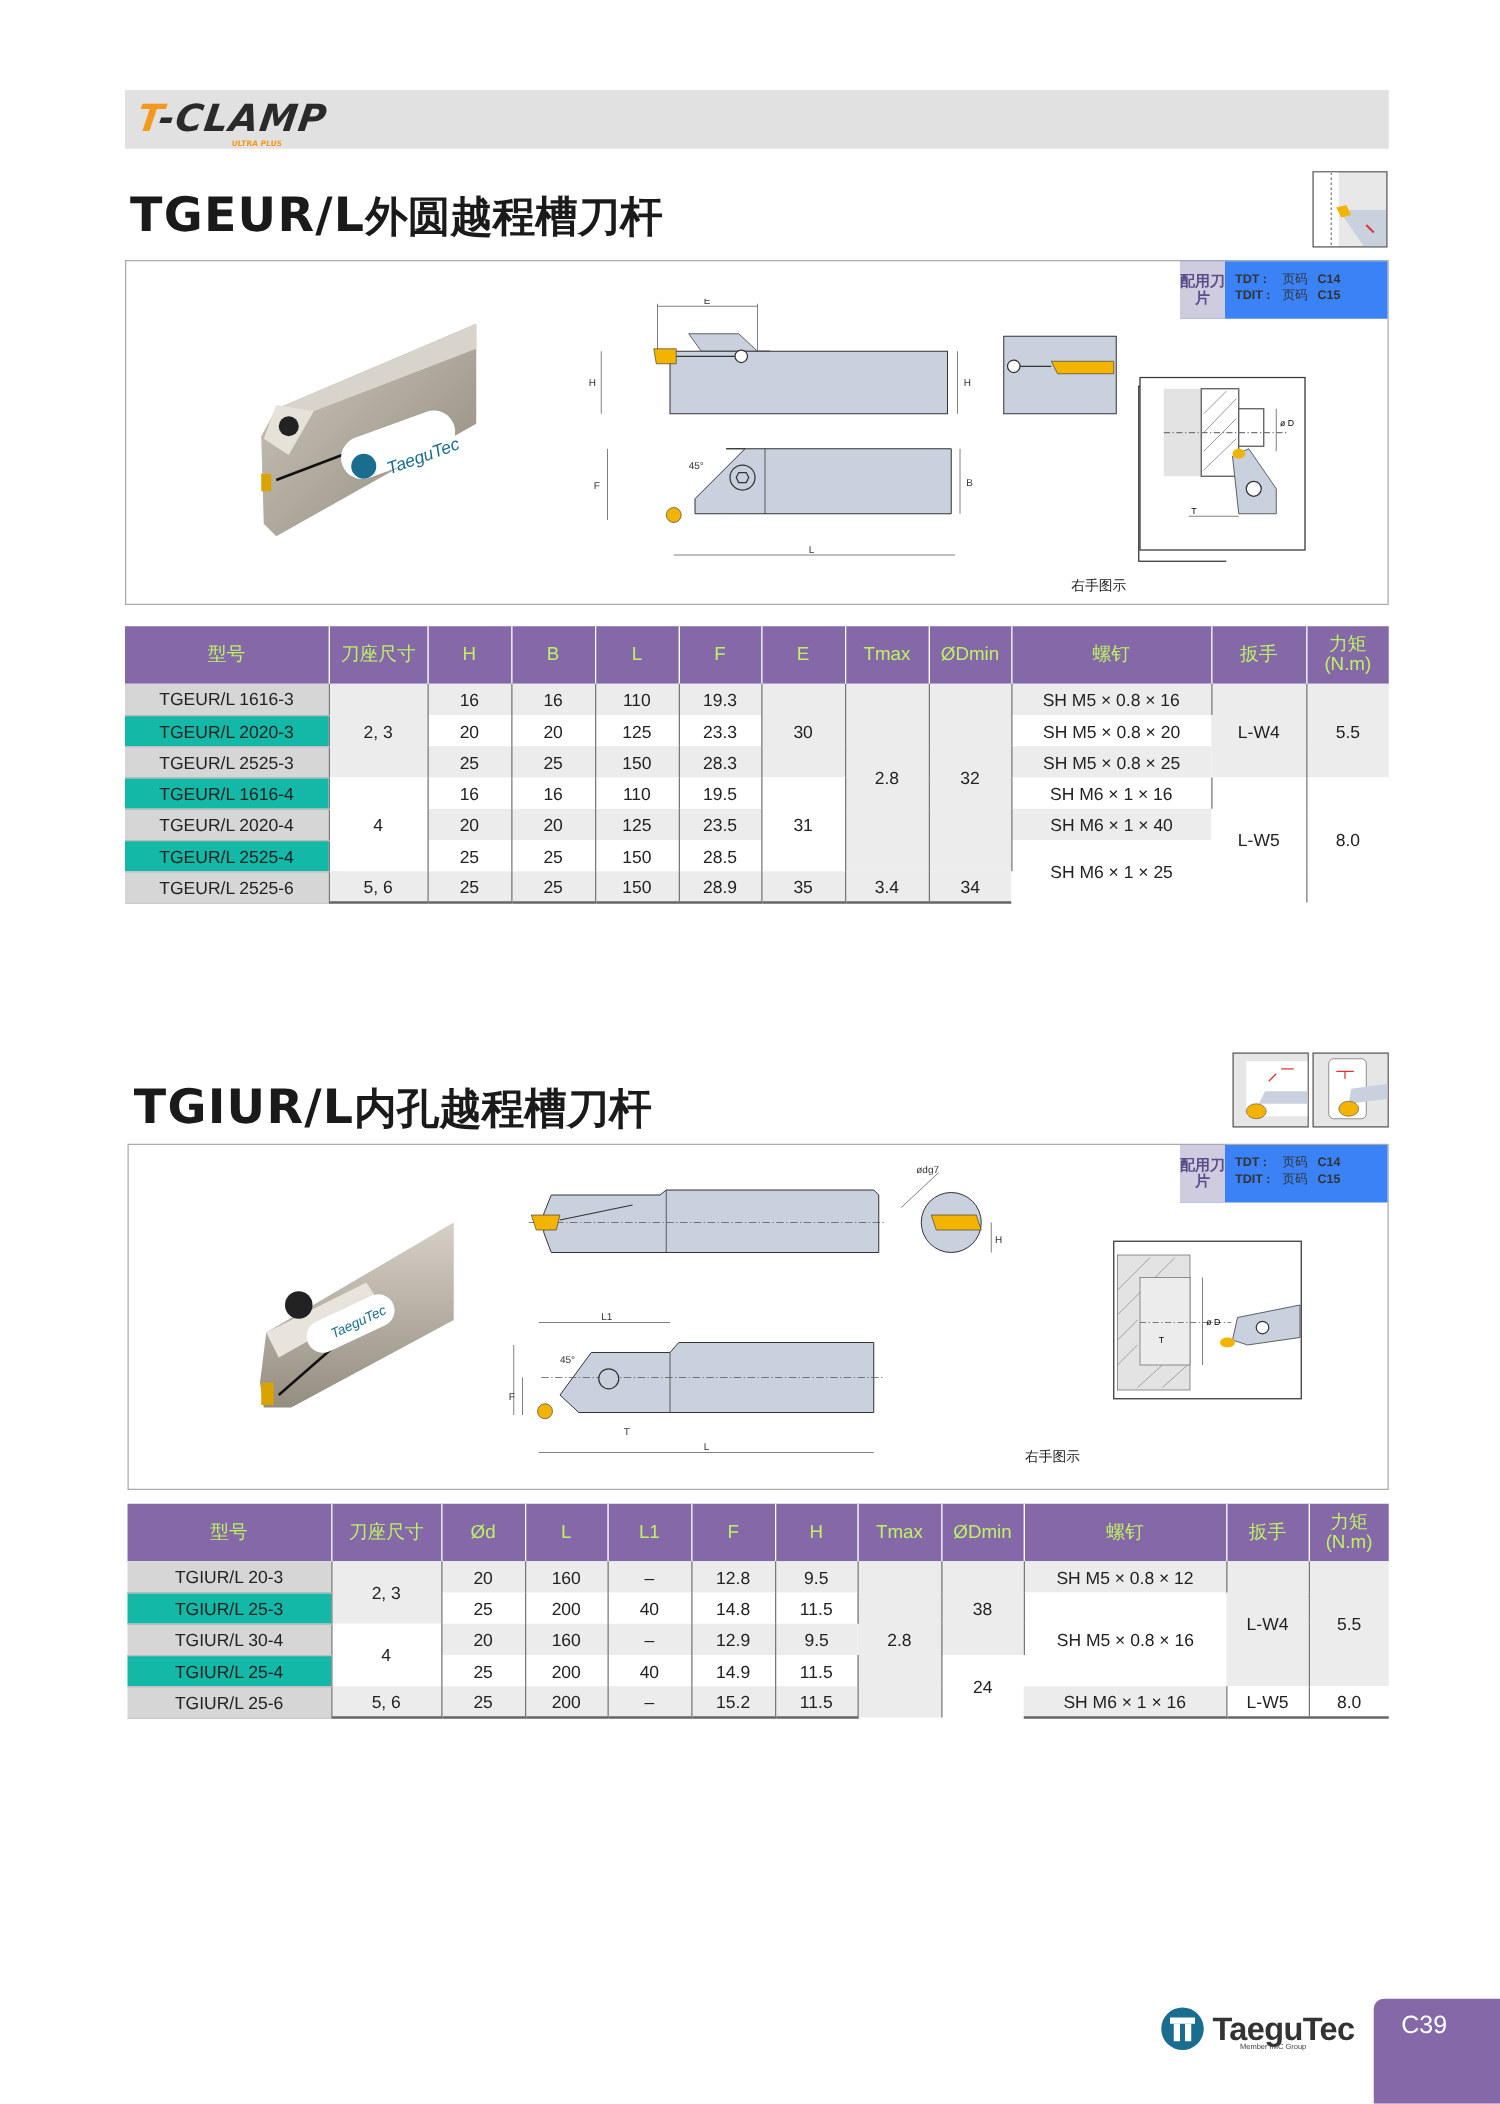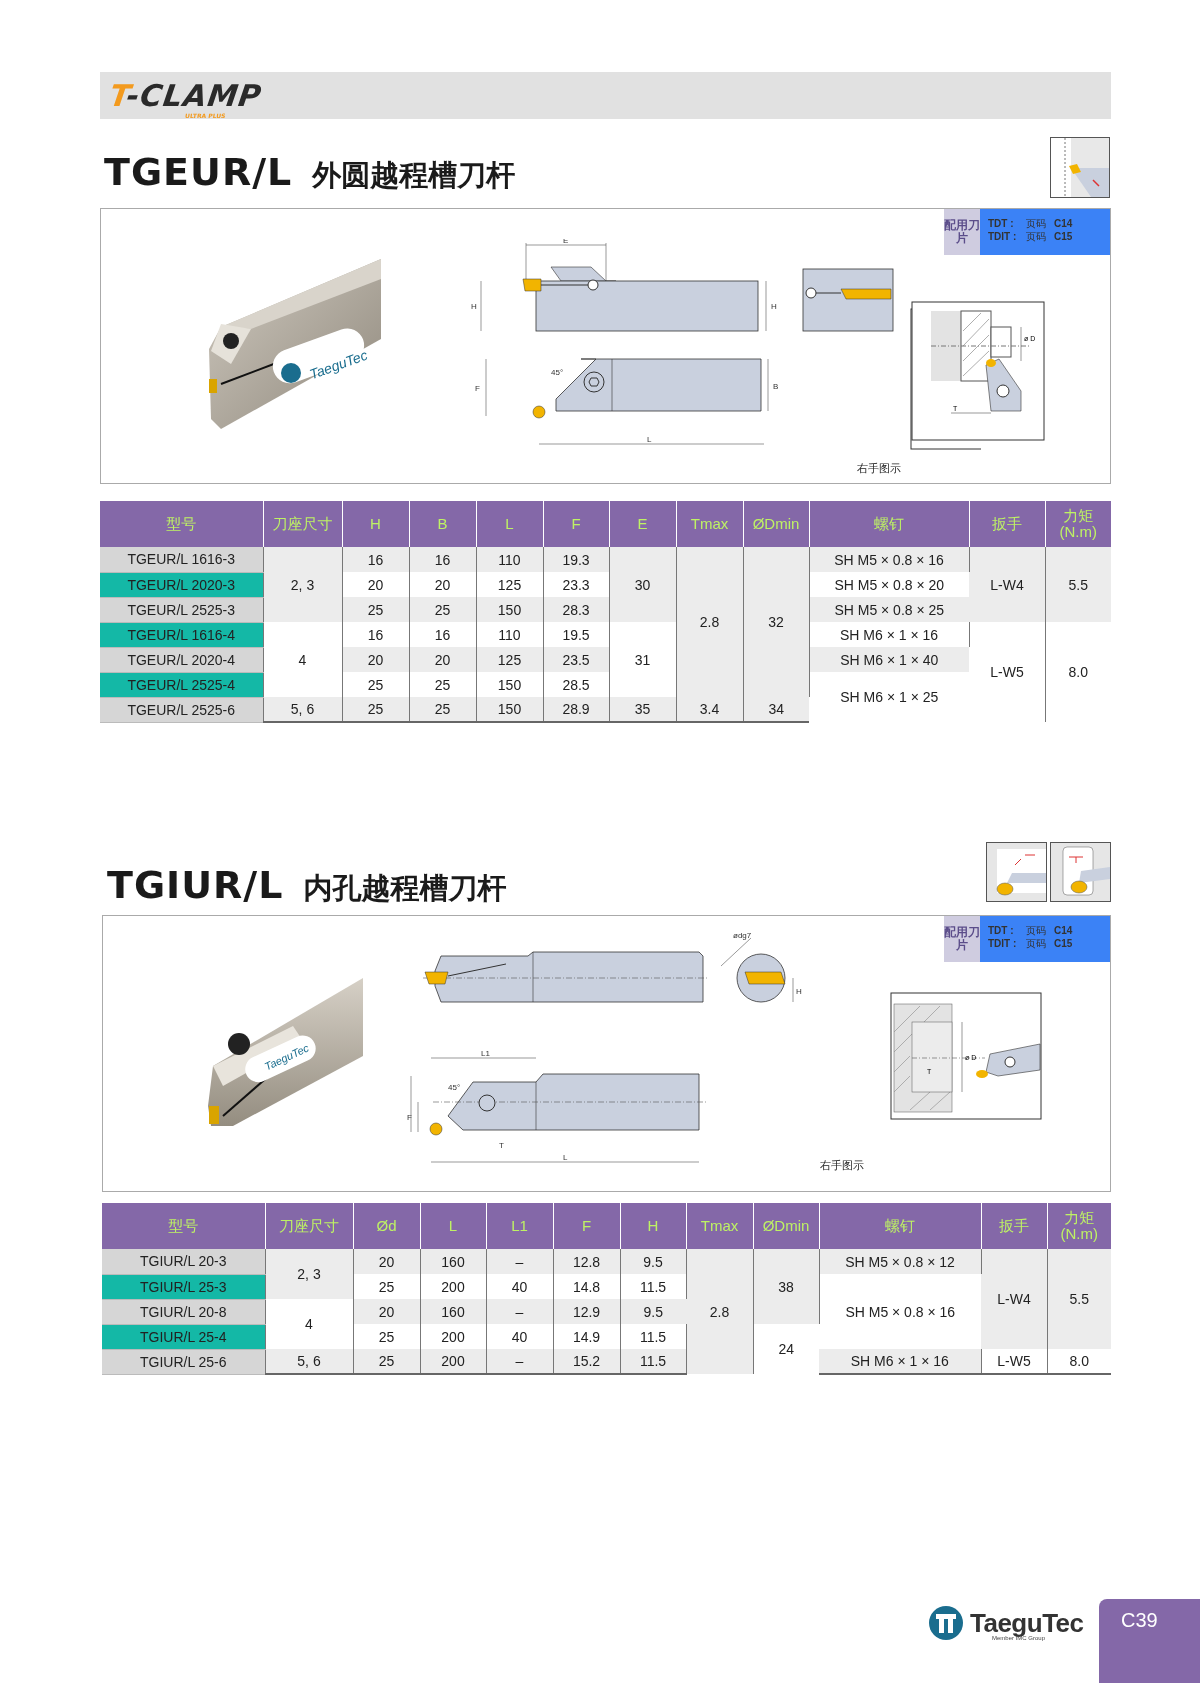--- a/index.html
+++ b/index.html
@@ -1,23 +1,23 @@
 <!DOCTYPE html>
 <html><head>
 <meta charset="utf-8">
 <style>
   * { box-sizing: border-box; margin: 0; padding: 0; }
   body { width: 1200px; height: 1683px; background: #fff; position: relative; font-family: "Liberation Sans", "DejaVu Sans", sans-serif; color: #222; overflow: hidden; }
   .banner { position: absolute; left: 100px; top: 72px; width: 1011px; height: 47px; background: #e1e1e1; }
   .logo { position: absolute; left: 10px; top: 6px; font-family: "DejaVu Sans", sans-serif; font-weight: bold; font-style: italic; font-size: 30px; letter-spacing: 1px; color: #2a2a2a; transform: skewX(-8deg); }
   .logo .t { color: #f39a1e; }
   .logo .sub { position: absolute; left: 78px; top: 34px; font-size: 6px; color: #f39a1e; font-style: normal; letter-spacing: 0; }
-  .sec-title { position: absolute; display: flex; align-items: baseline; gap: 20px; }
+  .sec-title { position: absolute; display: flex; align-items: baseline; }
   .sec-title .code { font-family: "DejaVu Sans", sans-serif; font-weight: bold; font-size: 38px; color: #1a1a1a; letter-spacing: 1px; }
-  .sec-title .cn { font-weight: bold; font-size: 29px; color: #1a1a1a; }
+  .sec-title .cn { font-weight: bold; font-size: 34px; color: #1a1a1a; }
   .thumb { position: absolute; border: 1px solid #555; background: #e6e6e6; }
   .panel { position: absolute; border: 1px solid #aaa; background: #fff; }
   .insert-badge { position: absolute; right: 0; top: 0; height: 46px; width: 166px; display: flex; background: #3b82f6; }
   .insert-badge .lbl { width: 36px; background: #cfcce0; color: #5b4d8a; font-weight: bold; font-size: 12px; line-height: 13px; display: flex; align-items: center; justify-content: center; text-align: center; }
   .insert-badge .rows { padding: 8px 0 0 8px; font-size: 10px; line-height: 13px; color: #333; }
   .insert-badge .rows b { display: inline-block; width: 38px; }
   .insert-badge .rows span.pg { display: inline-block; width: 28px; }
   .caption { position: absolute; font-size: 11px; color: #222; }
   table.spec { position: absolute; border-collapse: collapse; font-size: 14px; text-align: center; }
   table.spec th { background: #8468a8; color: #bef264; font-weight: normal; height: 46px; border-right: 1px solid #fff; font-size: 15px; line-height: 16px; }
@@ -414,21 +414,21 @@
     <tr>
       <td class="model">TGIUR/L 25-3</td>
       <td>25</td>
       <td>200</td>
       <td>40</td>
       <td>14.8</td>
       <td>11.5</td>
       <td rowspan="3" class="w">SH M5 × 0.8 × 16</td>
     </tr>
     <tr class="g">
-      <td class="model">TGIUR/L 20-8</td>
+      <td class="model">TGIUR/L 30-4</td>
       <td rowspan="2" class="w">4</td>
       <td>20</td>
       <td>160</td>
       <td>–</td>
       <td>12.9</td>
       <td>9.5</td>
     </tr>
     <tr>
       <td class="model">TGIUR/L 25-4</td>
       <td>25</td>

